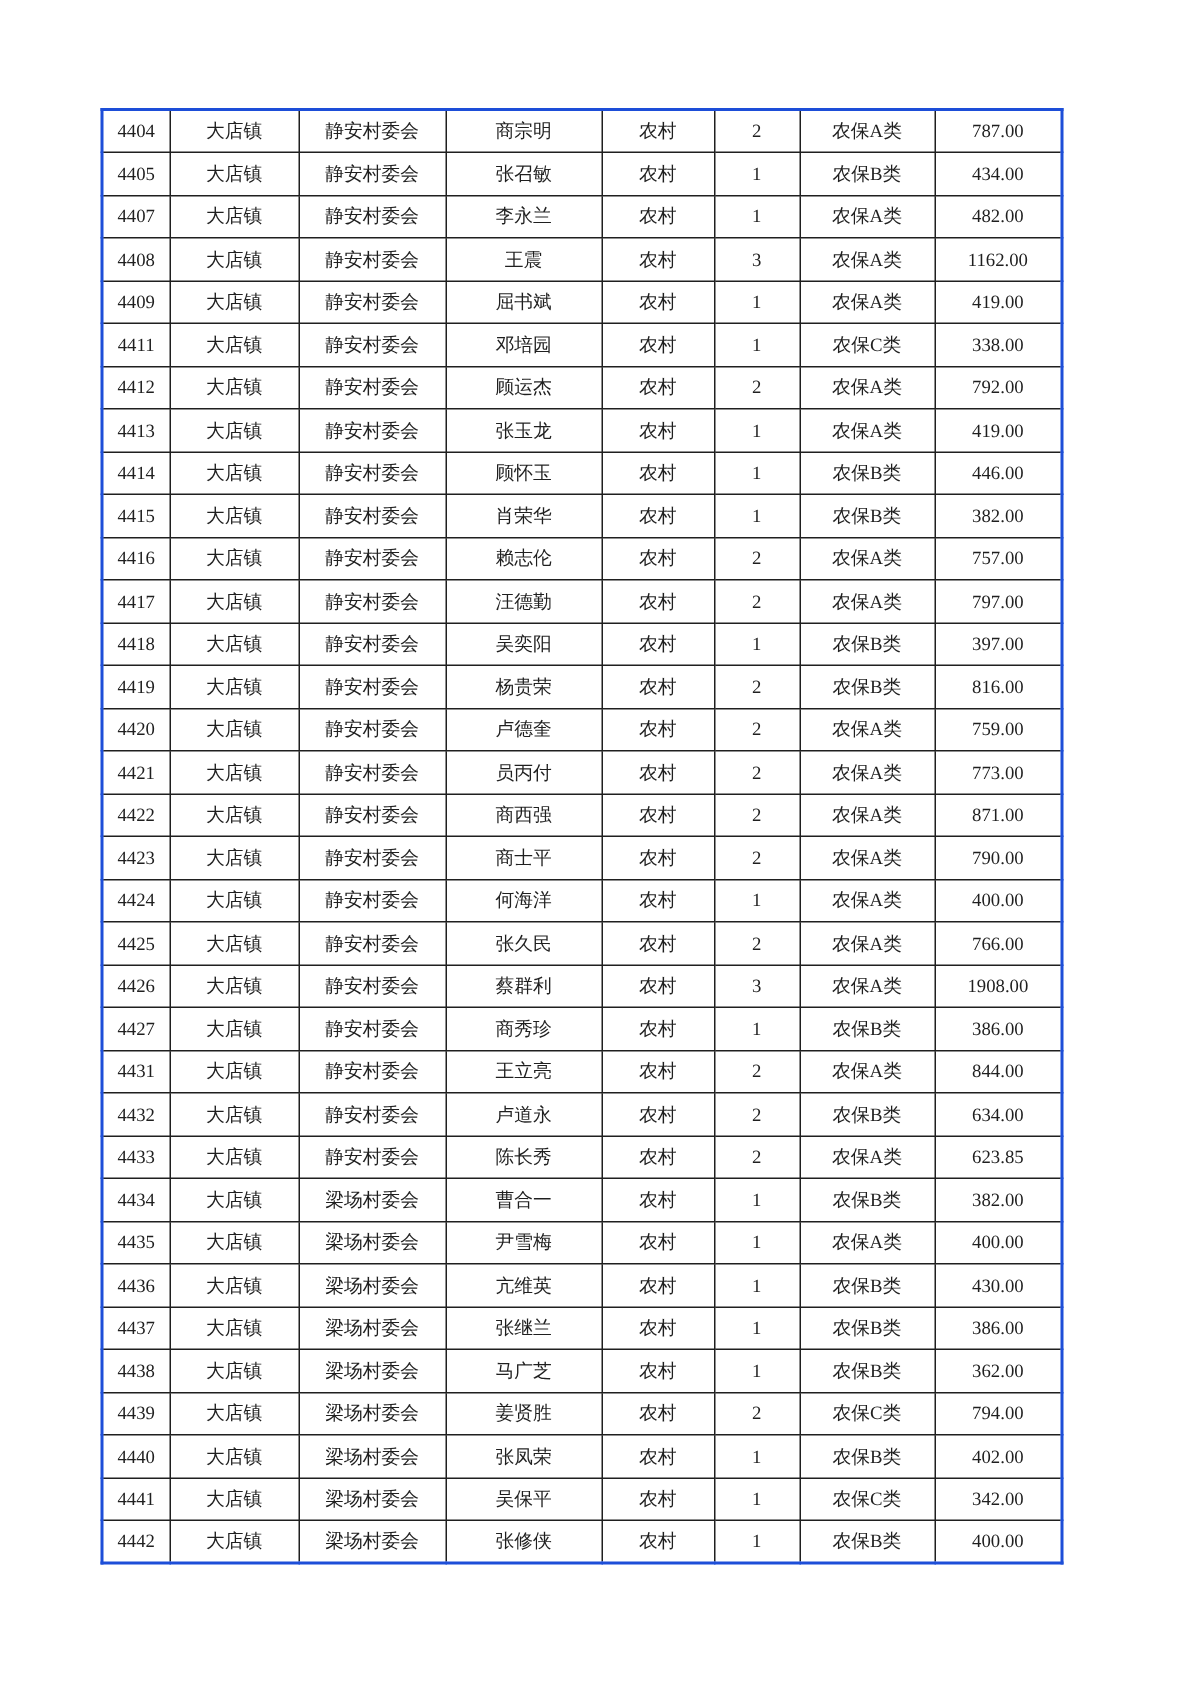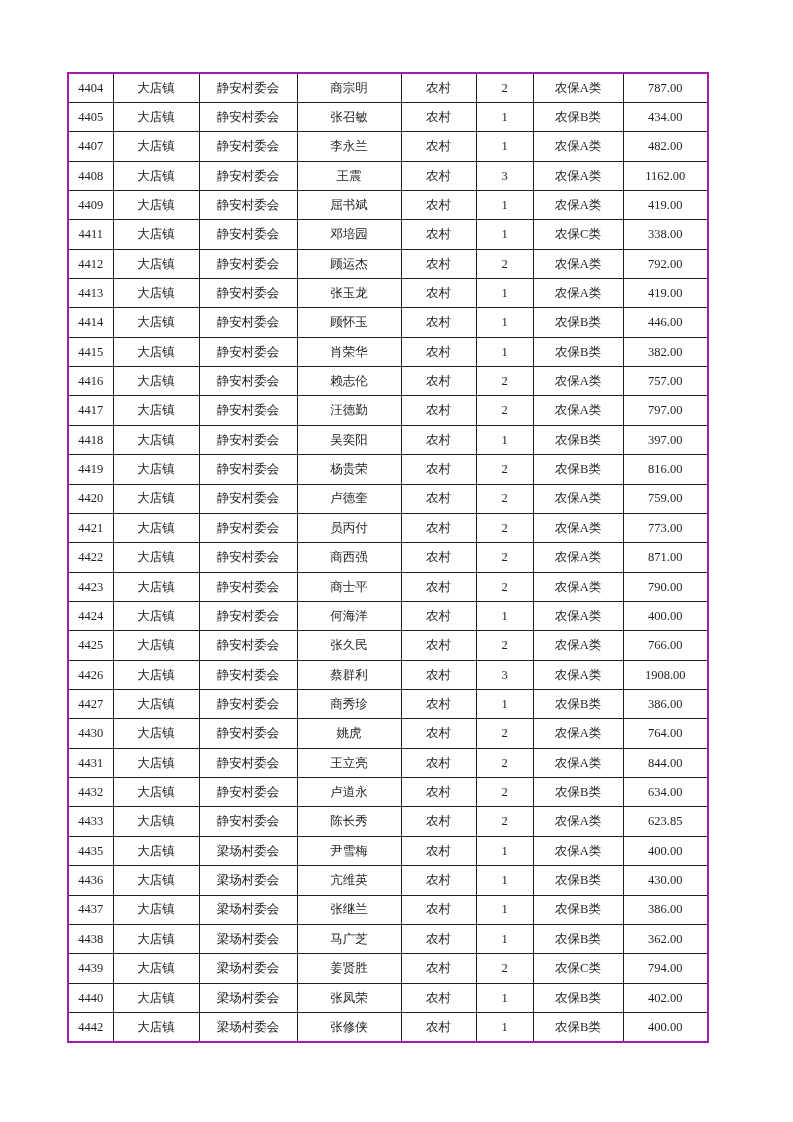--- a/index.html
+++ b/index.html
@@ -20,21 +20,21 @@
     overflow: hidden;
   }
   table.data-table {
     position: absolute;
     left: 67px;
     top: 72px;
     width: 640px;
     height: 971px;
     border-collapse: collapse;
     table-layout: fixed;
-    border: 2px solid #a21caf;
+    border: 2px solid #1d4ed8;
   }
   table.data-table td {
     border: 1px solid #1f1f1f;
     text-align: center;
     vertical-align: middle;
     font-size: 12.5px;
     color: #1f1f1f;
     padding: 0;
     line-height: 1;
     overflow: hidden;
@@ -274,30 +274,20 @@
           <td>4427</td>
           <td>大店镇</td>
           <td>静安村委会</td>
           <td>商秀珍</td>
           <td>农村</td>
           <td>1</td>
           <td>农保B类</td>
           <td>386.00</td>
         </tr>
         <tr>
-          <td>4430</td>
-          <td>大店镇</td>
-          <td>静安村委会</td>
-          <td>姚虎</td>
-          <td>农村</td>
-          <td>2</td>
-          <td>农保A类</td>
-          <td>764.00</td>
-        </tr>
-        <tr>
           <td>4431</td>
           <td>大店镇</td>
           <td>静安村委会</td>
           <td>王立亮</td>
           <td>农村</td>
           <td>2</td>
           <td>农保A类</td>
           <td>844.00</td>
         </tr>
         <tr>
@@ -312,20 +302,30 @@
         </tr>
         <tr>
           <td>4433</td>
           <td>大店镇</td>
           <td>静安村委会</td>
           <td>陈长秀</td>
           <td>农村</td>
           <td>2</td>
           <td>农保A类</td>
           <td>623.85</td>
+        </tr>
+        <tr>
+          <td>4434</td>
+          <td>大店镇</td>
+          <td>梁场村委会</td>
+          <td>曹合一</td>
+          <td>农村</td>
+          <td>1</td>
+          <td>农保B类</td>
+          <td>382.00</td>
         </tr>
         <tr>
           <td>4435</td>
           <td>大店镇</td>
           <td>梁场村委会</td>
           <td>尹雪梅</td>
           <td>农村</td>
           <td>1</td>
           <td>农保A类</td>
           <td>400.00</td>
@@ -372,20 +372,30 @@
         </tr>
         <tr>
           <td>4440</td>
           <td>大店镇</td>
           <td>梁场村委会</td>
           <td>张凤荣</td>
           <td>农村</td>
           <td>1</td>
           <td>农保B类</td>
           <td>402.00</td>
+        </tr>
+        <tr>
+          <td>4441</td>
+          <td>大店镇</td>
+          <td>梁场村委会</td>
+          <td>吴保平</td>
+          <td>农村</td>
+          <td>1</td>
+          <td>农保C类</td>
+          <td>342.00</td>
         </tr>
         <tr>
           <td>4442</td>
           <td>大店镇</td>
           <td>梁场村委会</td>
           <td>张修侠</td>
           <td>农村</td>
           <td>1</td>
           <td>农保B类</td>
           <td>400.00</td>

